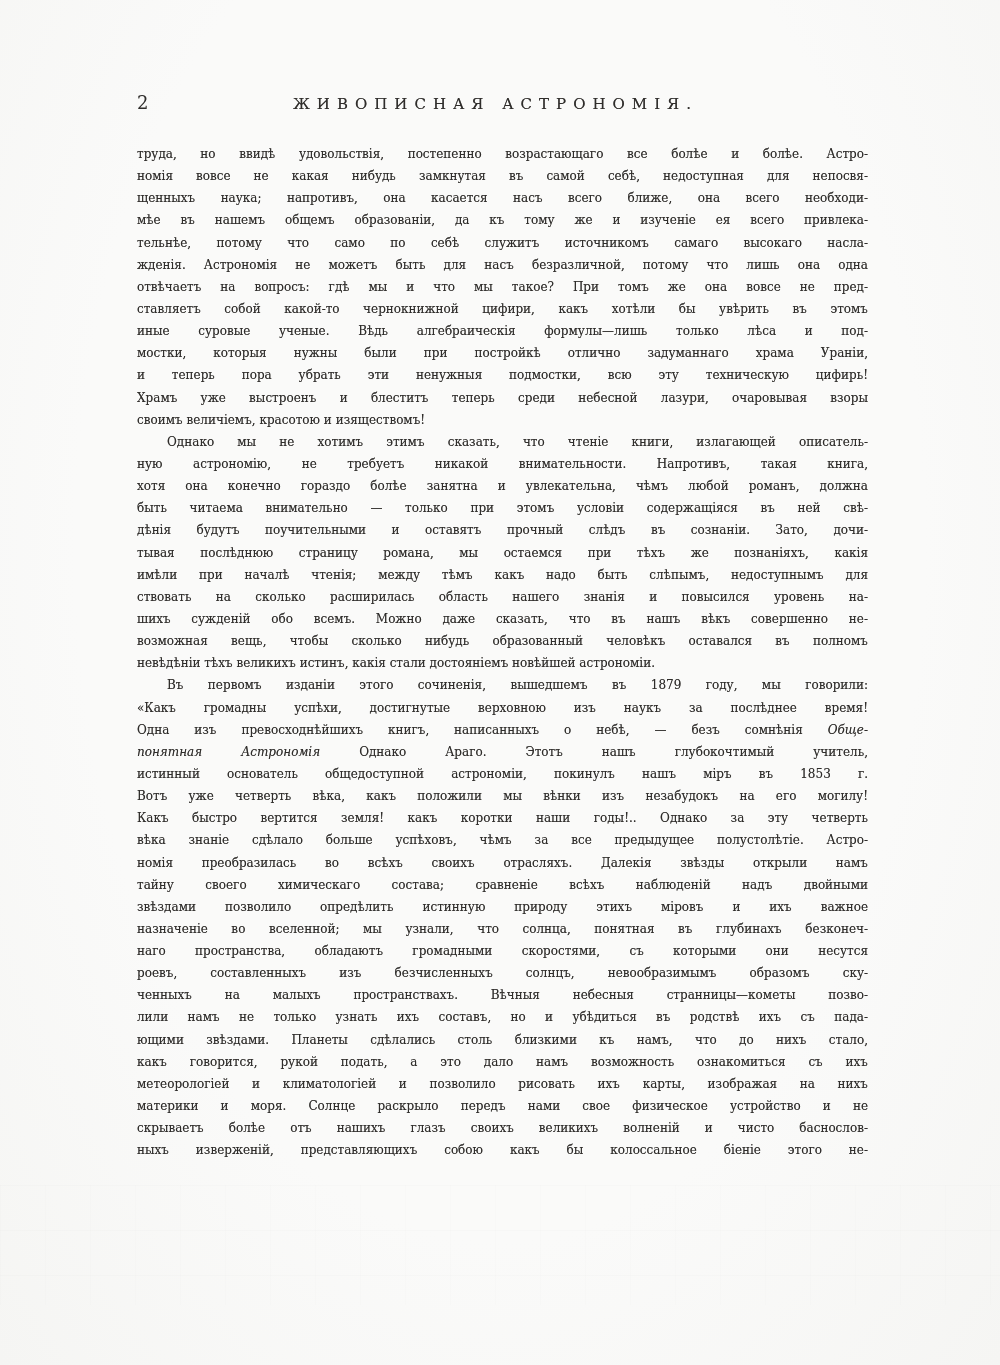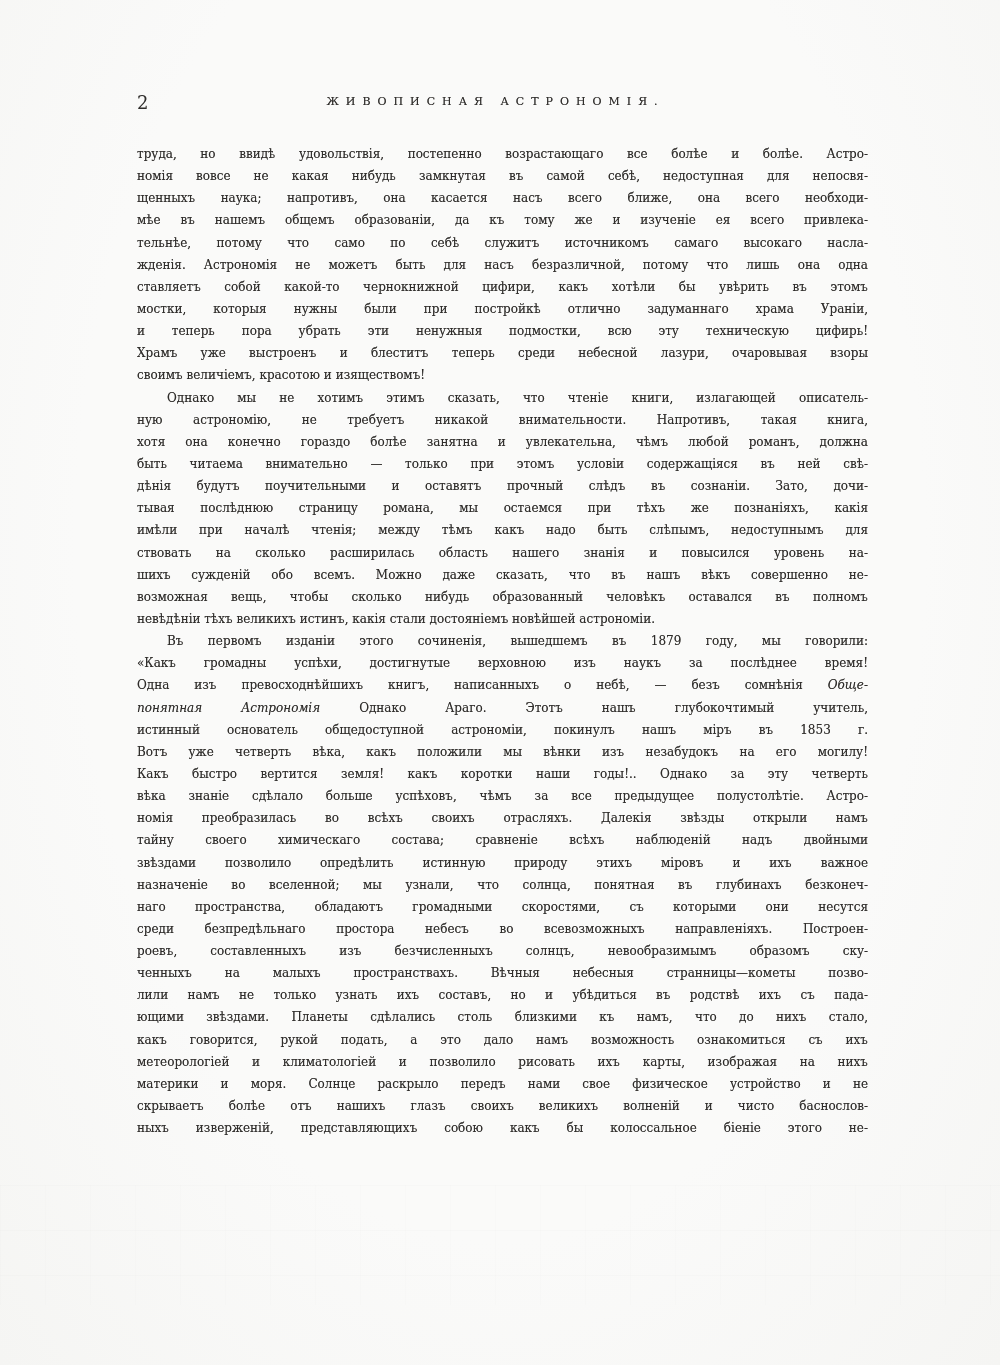--- a/index.html
+++ b/index.html
@@ -44,21 +44,21 @@
     top: 0;
     font-size: 18px;
     letter-spacing: 1px;
   }
   .running-title {
     position: absolute;
     left: 0;
     right: 14px;
     top: 3px;
     text-align: center;
-    font-size: 11px;
+    font-size: 15px;
     letter-spacing: 7px;
     white-space: nowrap;
     text-shadow: 0 0 0.6px rgba(47,45,43,0.55);
   }
   .text-block {
     position: absolute;
     top: 143px;
     left: 137px;
     width: 731px;
     font-size: 12px;
@@ -85,21 +85,23 @@
     <span class="running-title">ЖИВОПИСНАЯ АСТРОНОМІЯ.</span>
   </div>
 
   <div class="text-block">
       <div class="line"><span>труда, но ввидѣ удовольствія, постепенно возрастающаго все болѣе и болѣе. Астро-</span></div>
       <div class="line"><span>номія вовсе не какая нибудь замкнутая въ самой себѣ, недоступная для непосвя-</span></div>
       <div class="line"><span>щенныхъ наука; напротивъ, она касается насъ всего ближе, она всего необходи-</span></div>
       <div class="line"><span>мѣе въ нашемъ общемъ образованіи, да къ тому же и изученіе ея всего привлека-</span></div>
       <div class="line"><span>тельнѣе, потому что само по себѣ служитъ источникомъ самаго высокаго насла-</span></div>
       <div class="line"><span>жденія. Астрономія не можетъ быть для насъ безразличной, потому что лишь она одна</span></div>
+      <div class="line"><span>отвѣчаетъ на вопросъ: гдѣ мы и что мы такое? При томъ же она вовсе не пред-</span></div>
       <div class="line"><span>ставляетъ собой какой-то чернокнижной цифири, какъ хотѣли бы увѣрить въ этомъ</span></div>
+      <div class="line"><span>иные суровые ученые. Вѣдь алгебраическія формулы—лишь только лѣса и под-</span></div>
       <div class="line"><span>мостки, которыя нужны были при постройкѣ отлично задуманнаго храма Ураніи,</span></div>
       <div class="line"><span>и теперь пора убрать эти ненужныя подмостки, всю эту техническую цифирь!</span></div>
       <div class="line"><span>Храмъ уже выстроенъ и блеститъ теперь среди небесной лазури, очаровывая взоры</span></div>
       <div class="line end"><span>своимъ величіемъ, красотою и изяществомъ!</span></div>
       <div class="line indent"><span>Однако мы не хотимъ этимъ сказать, что чтеніе книги, излагающей описатель-</span></div>
       <div class="line"><span>ную астрономію, не требуетъ никакой внимательности. Напротивъ, такая книга,</span></div>
       <div class="line"><span>хотя она конечно гораздо болѣе занятна и увлекательна, чѣмъ любой романъ, должна</span></div>
       <div class="line"><span>быть читаема внимательно — только при этомъ условіи содержащіяся въ ней свѣ-</span></div>
       <div class="line"><span>дѣнія будутъ поучительными и оставятъ прочный слѣдъ въ сознаніи. Зато, дочи-</span></div>
       <div class="line"><span>тывая послѣднюю страницу романа, мы остаемся при тѣхъ же познаніяхъ, какія</span></div>
@@ -114,21 +116,20 @@
       <div class="line"><span class="it">понятная Астрономія</span><span> Однако Араго. Этотъ нашъ глубокочтимый учитель,</span></div>
       <div class="line"><span>истинный основатель общедоступной астрономіи, покинулъ нашъ міръ въ 1853 г.</span></div>
       <div class="line"><span>Вотъ уже четверть вѣка, какъ положили мы вѣнки изъ незабудокъ на его могилу!</span></div>
       <div class="line"><span>Какъ быстро вертится земля! какъ коротки наши годы!.. Однако за эту четверть</span></div>
       <div class="line"><span>вѣка знаніе сдѣлало больше успѣховъ, чѣмъ за все предыдущее полустолѣтіе. Астро-</span></div>
       <div class="line"><span>номія преобразилась во всѣхъ своихъ отрасляхъ. Далекія звѣзды открыли намъ</span></div>
       <div class="line"><span>тайну своего химическаго состава; сравненіе всѣхъ наблюденій надъ двойными</span></div>
       <div class="line"><span>звѣздами позволило опредѣлить истинную природу этихъ міровъ и ихъ важное</span></div>
       <div class="line"><span>назначеніе во вселенной; мы узнали, что солнца, понятная въ глубинахъ безконеч-</span></div>
       <div class="line"><span>наго пространства, обладаютъ громадными скоростями, съ которыми они несутся</span></div>
-      <div class="line"><span>среди безпредѣльнаго простора небесъ во всевозможныхъ направленіяхъ. Построен-</span></div>
       <div class="line"><span>роевъ, составленныхъ изъ безчисленныхъ солнцъ, невообразимымъ образомъ ску-</span></div>
       <div class="line"><span>ченныхъ на малыхъ пространствахъ. Вѣчныя небесныя странницы—кометы позво-</span></div>
       <div class="line"><span>лили намъ не только узнать ихъ составъ, но и убѣдиться въ родствѣ ихъ съ пада-</span></div>
       <div class="line"><span>ющими звѣздами. Планеты сдѣлались столь близкими къ намъ, что до нихъ стало,</span></div>
       <div class="line"><span>какъ говорится, рукой подать, а это дало намъ возможность ознакомиться съ ихъ</span></div>
       <div class="line"><span>метеорологіей и климатологіей и позволило рисовать ихъ карты, изображая на нихъ</span></div>
       <div class="line"><span>материки и моря. Солнце раскрыло передъ нами свое физическое устройство и не</span></div>
       <div class="line"><span>скрываетъ болѣе отъ нашихъ глазъ своихъ великихъ волненій и чисто баснослов-</span></div>
       <div class="line"><span>ныхъ изверженій, представляющихъ собою какъ бы колоссальное біеніе этого не-</span></div>
     </div>

